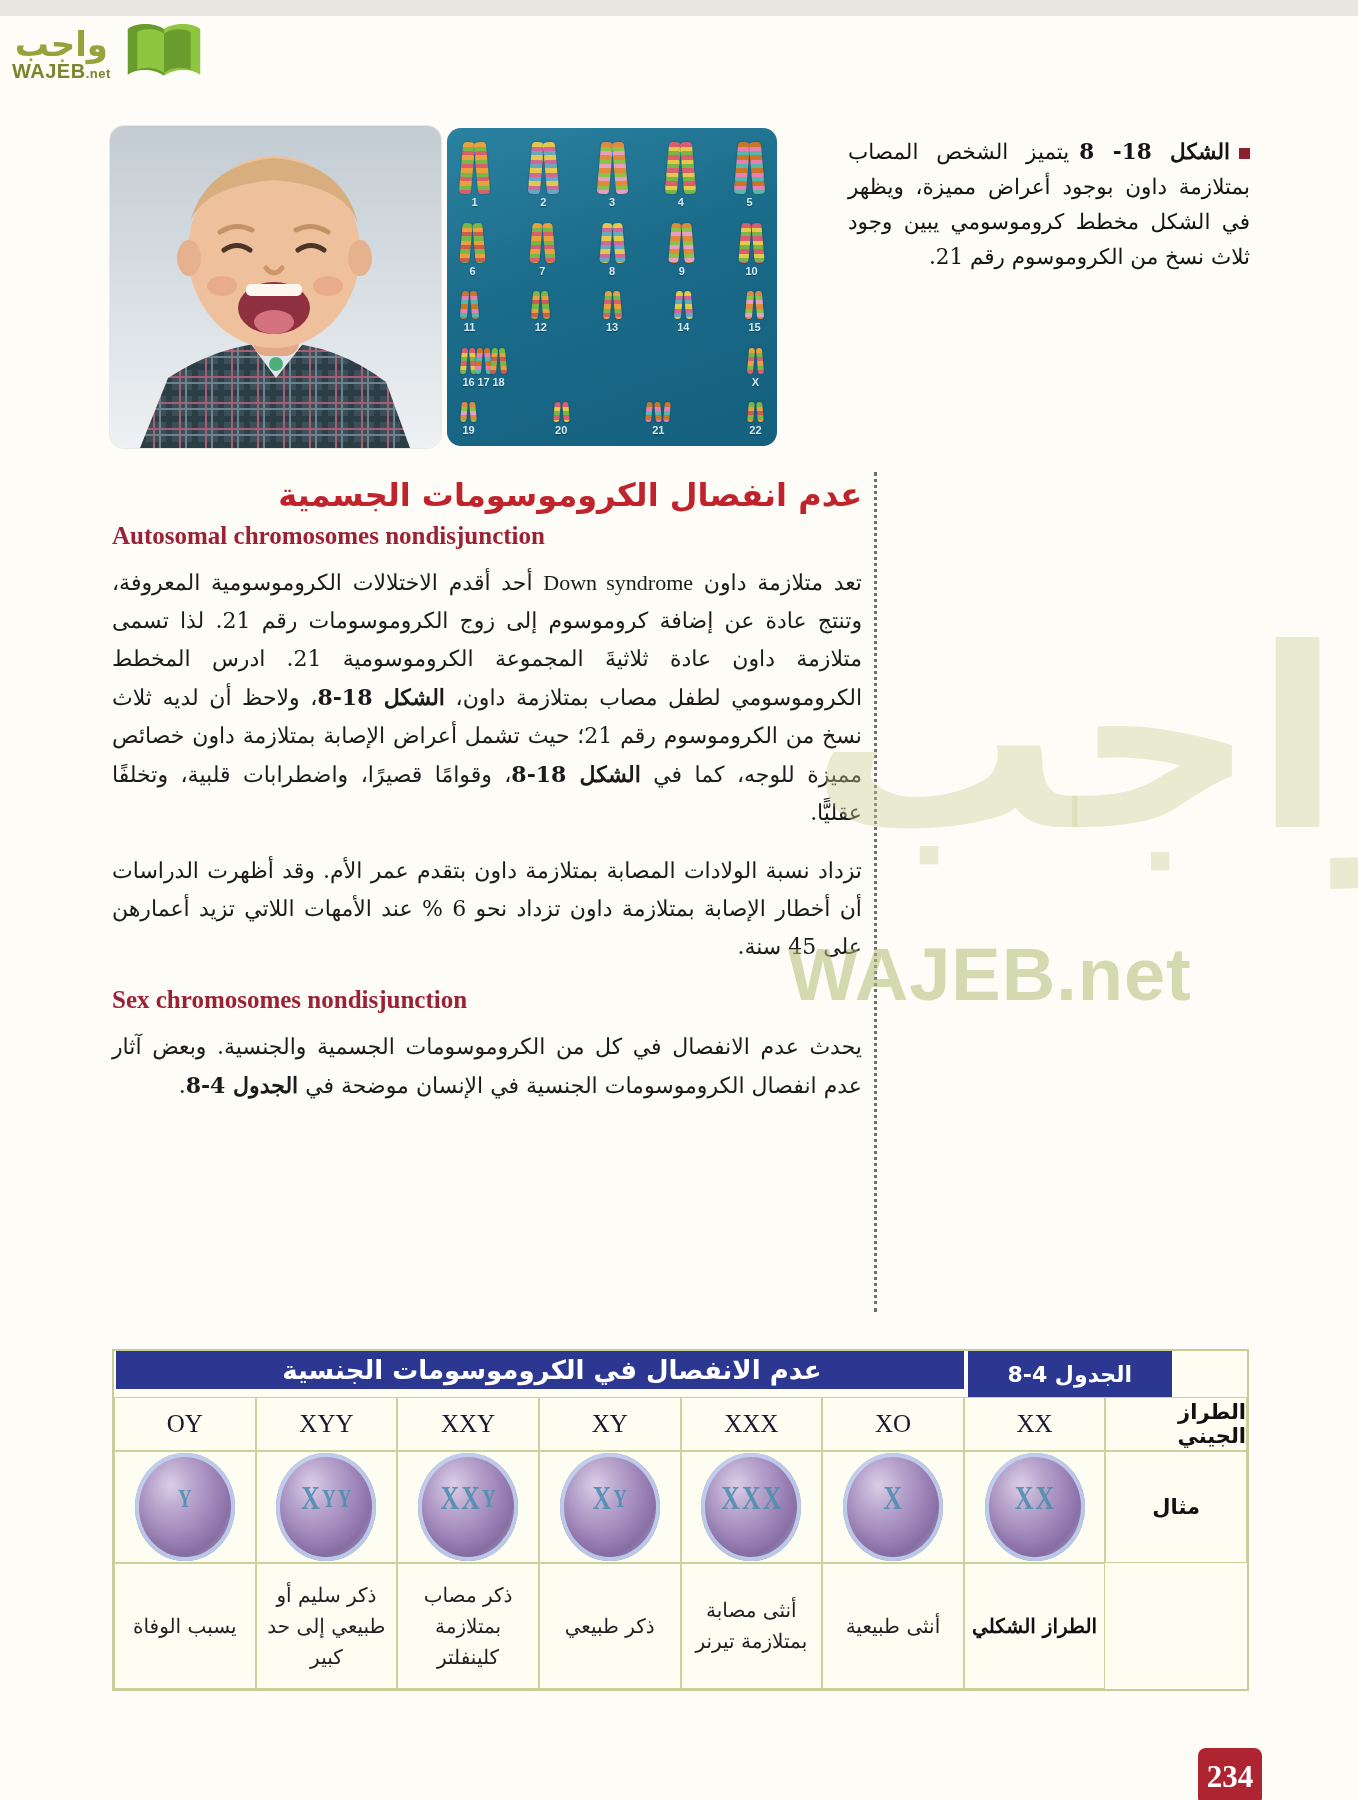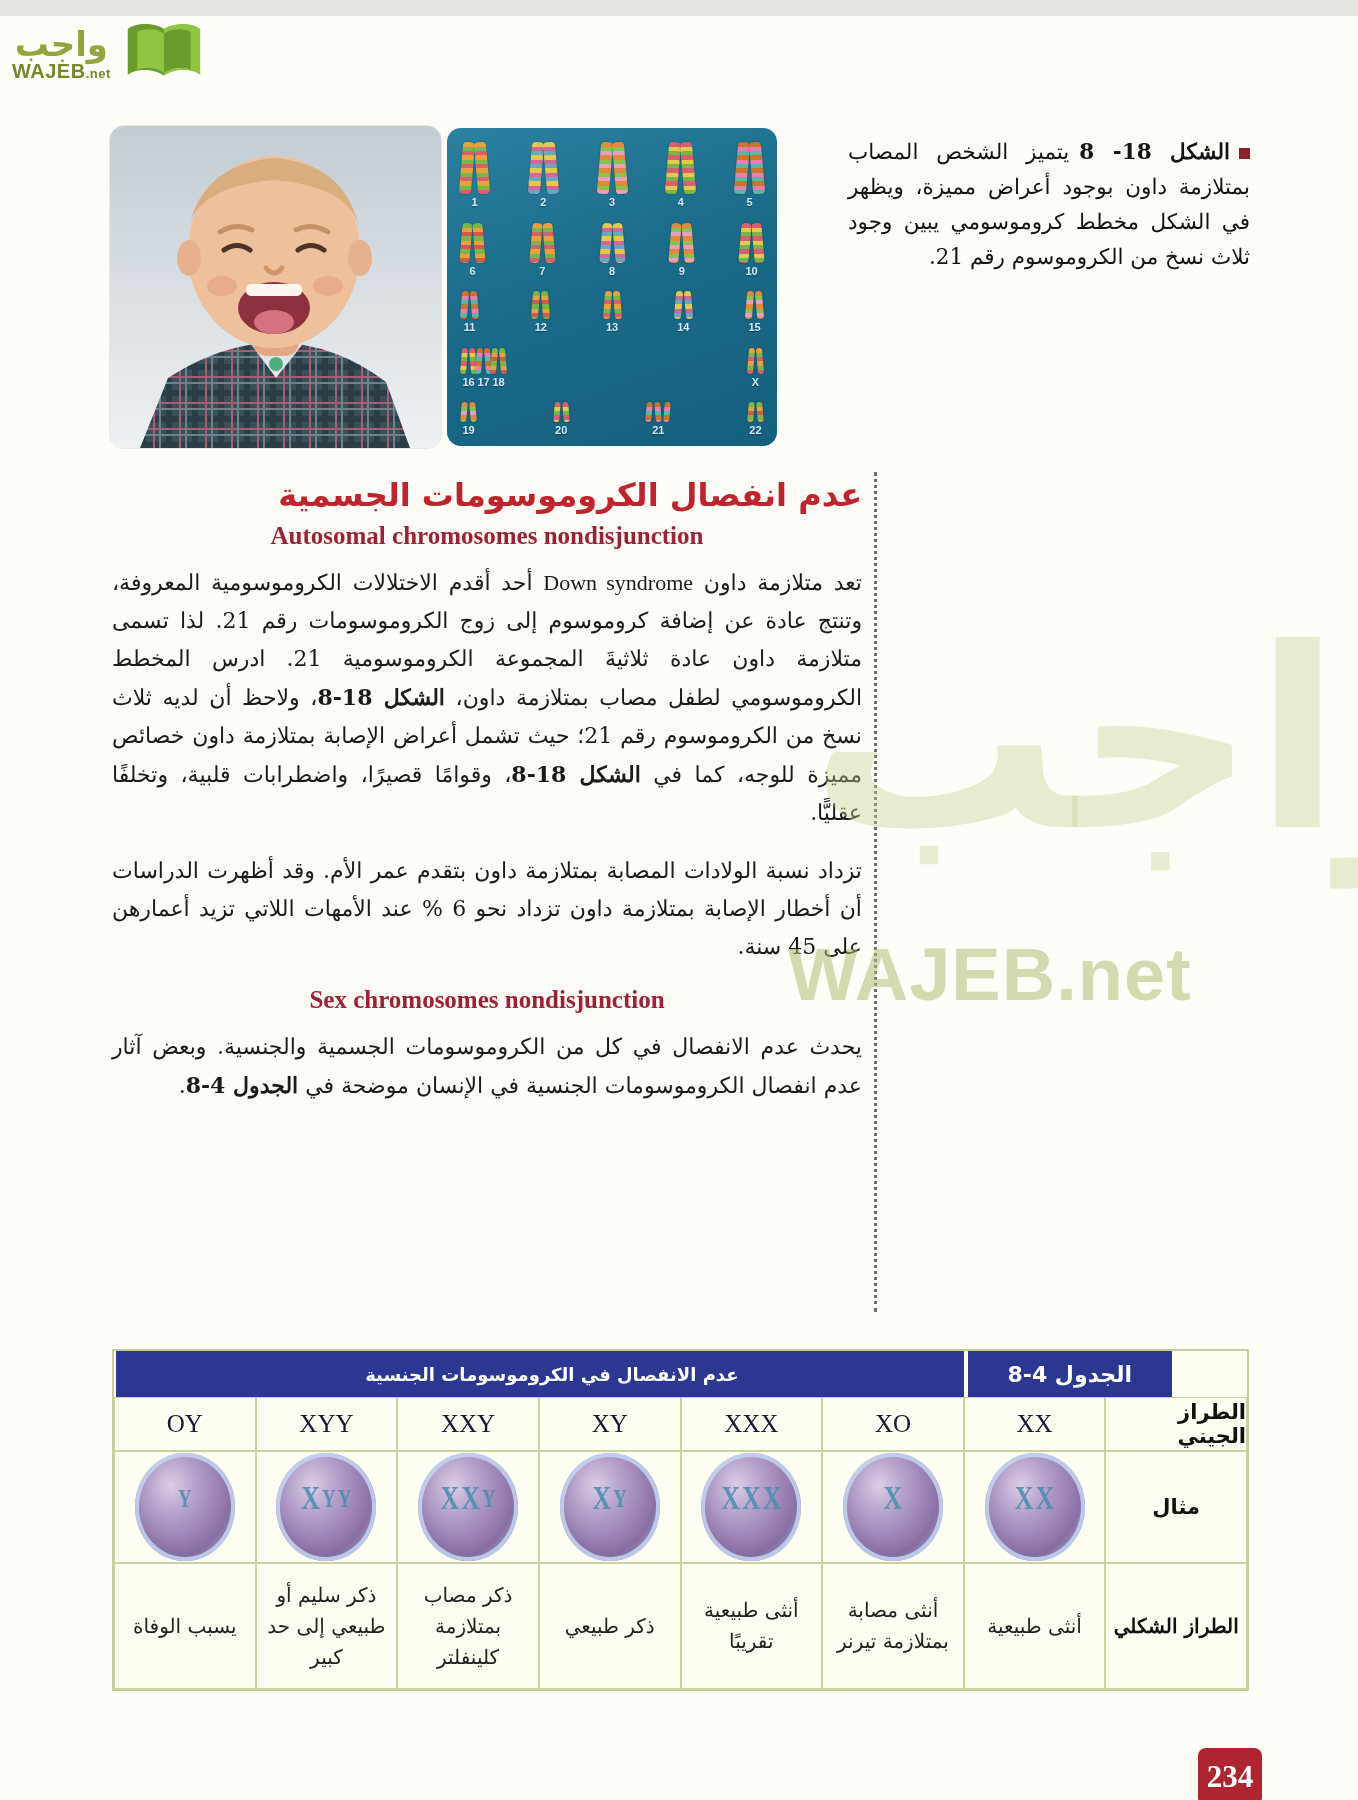--- a/index.html
+++ b/index.html
@@ -37,32 +37,32 @@
                font-family:"DejaVu Serif",serif;font-size:21.5px;line-height:35px;color:#141414;}
   .fig-bullet{display:inline-block;width:11px;height:11px;background:#8e1f2f;margin-left:9px;vertical-align:middle;}
   .fig-label{font-weight:bold;margin-left:10px;}
 
   
   .main-col{position:absolute;left:112px;top:446px;width:750px;direction:rtl;z-index:2;}
   .para{margin:0 0 20px;font-family:"DejaVu Serif",serif;font-size:22px;line-height:38px;text-align:justify;color:#1c1a1a;}
   .seg-b{font-weight:bold;}
   .seg-latin{font-family:"Liberation Serif",serif;direction:ltr;unicode-bidi:embed;}
   .h-ar{margin:14px 0 8px;font-size:32px;font-weight:bold;color:#c0232c;font-family:"DejaVu Sans",sans-serif;}
-  .h-en{margin:0 0 14px;direction:ltr;text-align:center;font-family:"Liberation Serif",serif;
+  .h-en{margin:0 0 14px;direction:ltr;text-align:left;font-family:"Liberation Serif",serif;
         font-size:25px;font-weight:bold;color:#9c2136;}
 
   .dotted-rule{position:absolute;left:874px;top:456px;height:840px;width:0;border-left:3px dotted #6e6e6e;z-index:1;}
 
   
   .gtable{position:absolute;left:112px;top:1333px;width:1133px;border:2px solid #c5cd99;background:#fdfdf2;z-index:2;}
   .trow{display:grid;grid-template-columns:repeat(8,1fr);}
   .tcell{border:1px solid #cbd29e;display:flex;align-items:center;justify-content:center;background:#fdfdf2;
          box-sizing:border-box;}
-  .band{grid-column:1/7;background:#2c3792;color:#fff;font-weight:bold;font-size:18px;direction:rtl;
-        display:flex;align-items:center;justify-content:center;height:46px;margin-left:2px;padding-left:24px;}
+  .band{grid-column:1/7;background:#2c3792;color:#fff;font-weight:bold;font-size:26px;direction:rtl;
+        display:flex;align-items:center;justify-content:center;height:38px;margin-left:2px;padding-left:24px;}
   .title-area{grid-column:7/9;height:46px;display:flex;background:#fdfdf2;}
   .title-box{width:72%;margin-left:4px;background:#2c3792;color:#fff;font-weight:bold;font-size:22px;direction:rtl;
              display:flex;align-items:center;justify-content:center;}
   .geno{height:54px;font-family:"Liberation Serif",serif;font-size:25px;color:#181830;}
   .rowhead{font-weight:bold;font-size:21px;direction:rtl;font-family:"DejaVu Sans",sans-serif;color:#111;}
   .eggcell{height:112px;}
   .egg{width:100px;height:108px;border-radius:50%;position:relative;display:flex;align-items:center;justify-content:center;
        background:radial-gradient(ellipse at 36% 30%,#dccde6 0%,#b7a3cc 26%,#9c82b6 52%,#8d73a7 68%,#b9cfea 90%,#dce9f7 100%);
        box-shadow:inset 0 0 0 4px rgba(195,214,242,.85), inset 0 -10px 16px rgba(110,85,140,.35);}
   .egg span{font-family:"Liberation Serif",serif;font-weight:bold;color:#4e8fb0;opacity:.9;
@@ -392,21 +392,20 @@
             <span class="cx">X</span>
           </div>
         </div>
         <div class="tcell eggcell rowhead">مثال</div>
       </div>
     <div class="trow" id="row-phenotype">
         <div class="tcell pheno">يسبب الوفاة</div>
         <div class="tcell pheno">ذكر سليم أو طبيعي إلى حد كبير</div>
         <div class="tcell pheno">ذكر مصاب بمتلازمة كلينفلتر</div>
         <div class="tcell pheno">ذكر طبيعي</div>
-        <div class="tcell pheno">أنثى طبيعية تقريبًا</div>
         <div class="tcell pheno">أنثى مصابة بمتلازمة تيرنر</div>
         <div class="tcell pheno">أنثى طبيعية</div>
         <div class="tcell pheno rowhead">الطراز الشكلي</div>
       </div>
   </div>
 
   <div class="pageno">234</div>
 
 </div>
 

